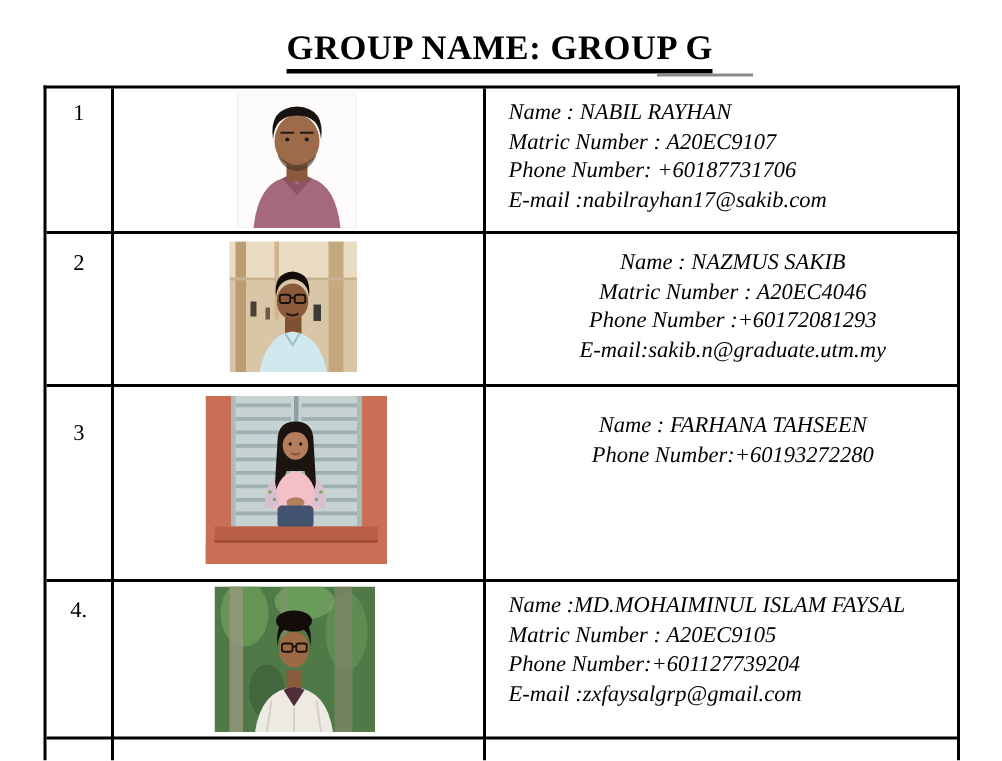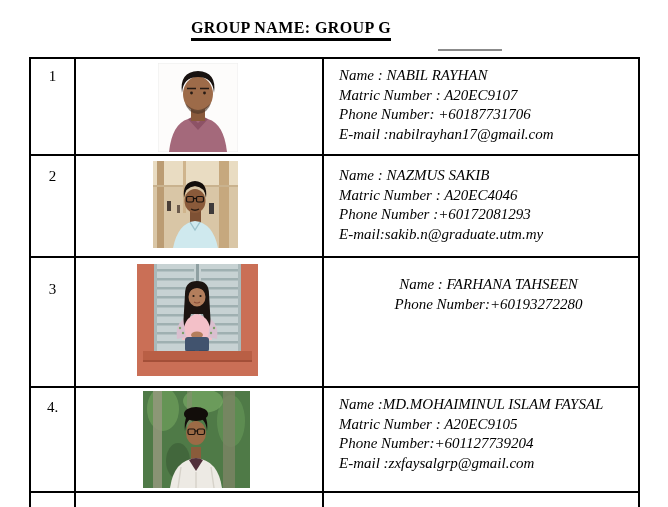--- a/index.html
+++ b/index.html
@@ -3,37 +3,37 @@
 <meta charset="utf-8">
 <style>
   html,body{margin:0;padding:0;background:#fff;}
   *{box-sizing:border-box;}
   .page{
     position:relative;width:668px;height:507px;overflow:hidden;background:#ffffff;
     font-family:"Liberation Serif",serif;color:#000;
   }
   .title{
     position:absolute;left:191px;top:19px;
-    font-size:16px;font-weight:bold;letter-spacing:.4px;
+    font-size:23px;font-weight:bold;letter-spacing:.4px;
     border-bottom:3px solid #000;padding-bottom:1px;white-space:nowrap;
   }
   .stray-line{position:absolute;left:438px;top:49px;width:64px;height:2px;background:#8b8b8b;}
   .members-table{
     position:absolute;left:29px;top:57px;
     display:grid;grid-template-columns:45px 248px 314px;
     grid-template-rows:97px 102px 130px 105px 22px;
     border:2px solid #000;border-bottom:0;background:#fff;
   }
   .cell{overflow:hidden;}
   .num{border-right:2px solid #000;border-bottom:2px solid #000;text-align:center;font-size:15px;}
   .photo{border-right:2px solid #000;border-bottom:2px solid #000;position:relative;}
   .details{border-bottom:2px solid #000;padding-left:15px;font-size:15px;line-height:19.5px;}
   .nb{border-bottom:0 !important;}
   .num.r1{padding-top:9px;}  .details.r1{padding-top:7px;}
-  .num.r2{padding-top:12px;} .details.r2{padding-top:10px;}
+  .num.r2{padding-top:12px;} .details.r2{padding-top:10px;text-align:center;}
   .num.r3{padding-top:23px;} .details.r3{padding-top:17px;text-align:center;}
   .num.r4{padding-top:11px;} .details.r4{padding-top:7px;}
   .ph{position:absolute;display:block;}
   .ph1{left:82px;top:4px;}
   .ph2{left:77px;top:5px;}
   .ph3{left:61px;top:6px;}
   .ph4{left:67px;top:3px;}
   .line{white-space:nowrap;font-style:italic;}
 </style>
 </head>
@@ -60,21 +60,21 @@
         <circle cx="33.5" cy="30" r="1.4" fill="#241a14"></circle>
         <circle cx="46.5" cy="30" r="1.4" fill="#241a14"></circle>
         <path d="M29 25.5 L38 25.5 M42 25.5 L51 25.5" stroke="#241a14" stroke-width="1.4"></path>
         <path d="M24 30 Q21 9 40 8 Q59 9 56 30 Q55 14 40 14 Q25 14 24 30 Z" fill="#181210"></path>
       </svg>
     </div>
     <div class="cell details r1">
       <div class="line">Name : NABIL RAYHAN</div>
       <div class="line">Matric Number : A20EC9107</div>
       <div class="line">Phone Number: +60187731706</div>
-      <div class="line">E-mail :nabilrayhan17@gmail.com</div>
+      <div class="line">E-mail :nabilrayhan17@sakib.com</div>
     </div>
 
     <div class="cell num r2">
       <span>2</span>
     </div>
     <div class="cell photo">
       <svg class="ph ph2" width="85" height="87" viewBox="0 0 85 87">
         <rect width="85" height="87" fill="#d9c6a6"></rect>
         <rect width="85" height="26" fill="#e9dcc2"></rect>
         <rect x="4" width="7" height="87" fill="#bb9c73"></rect>

